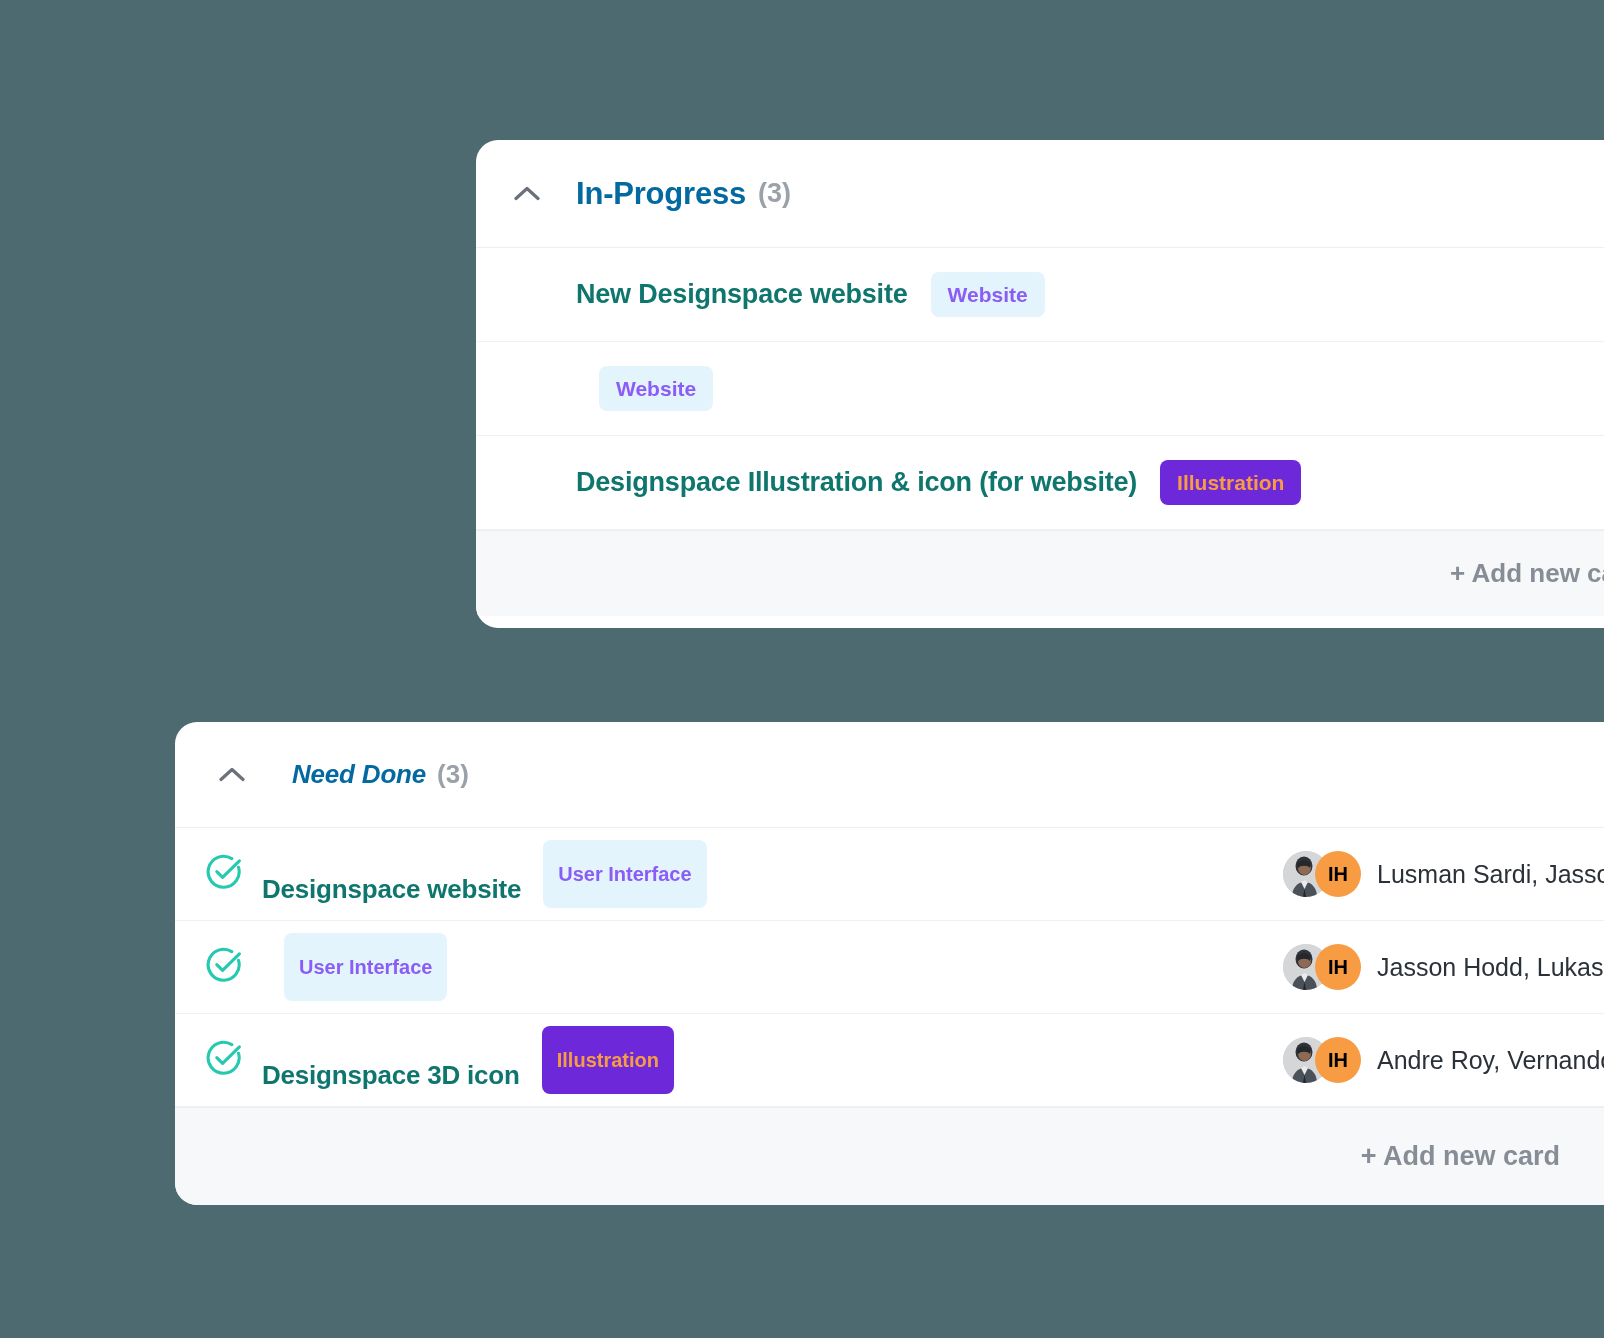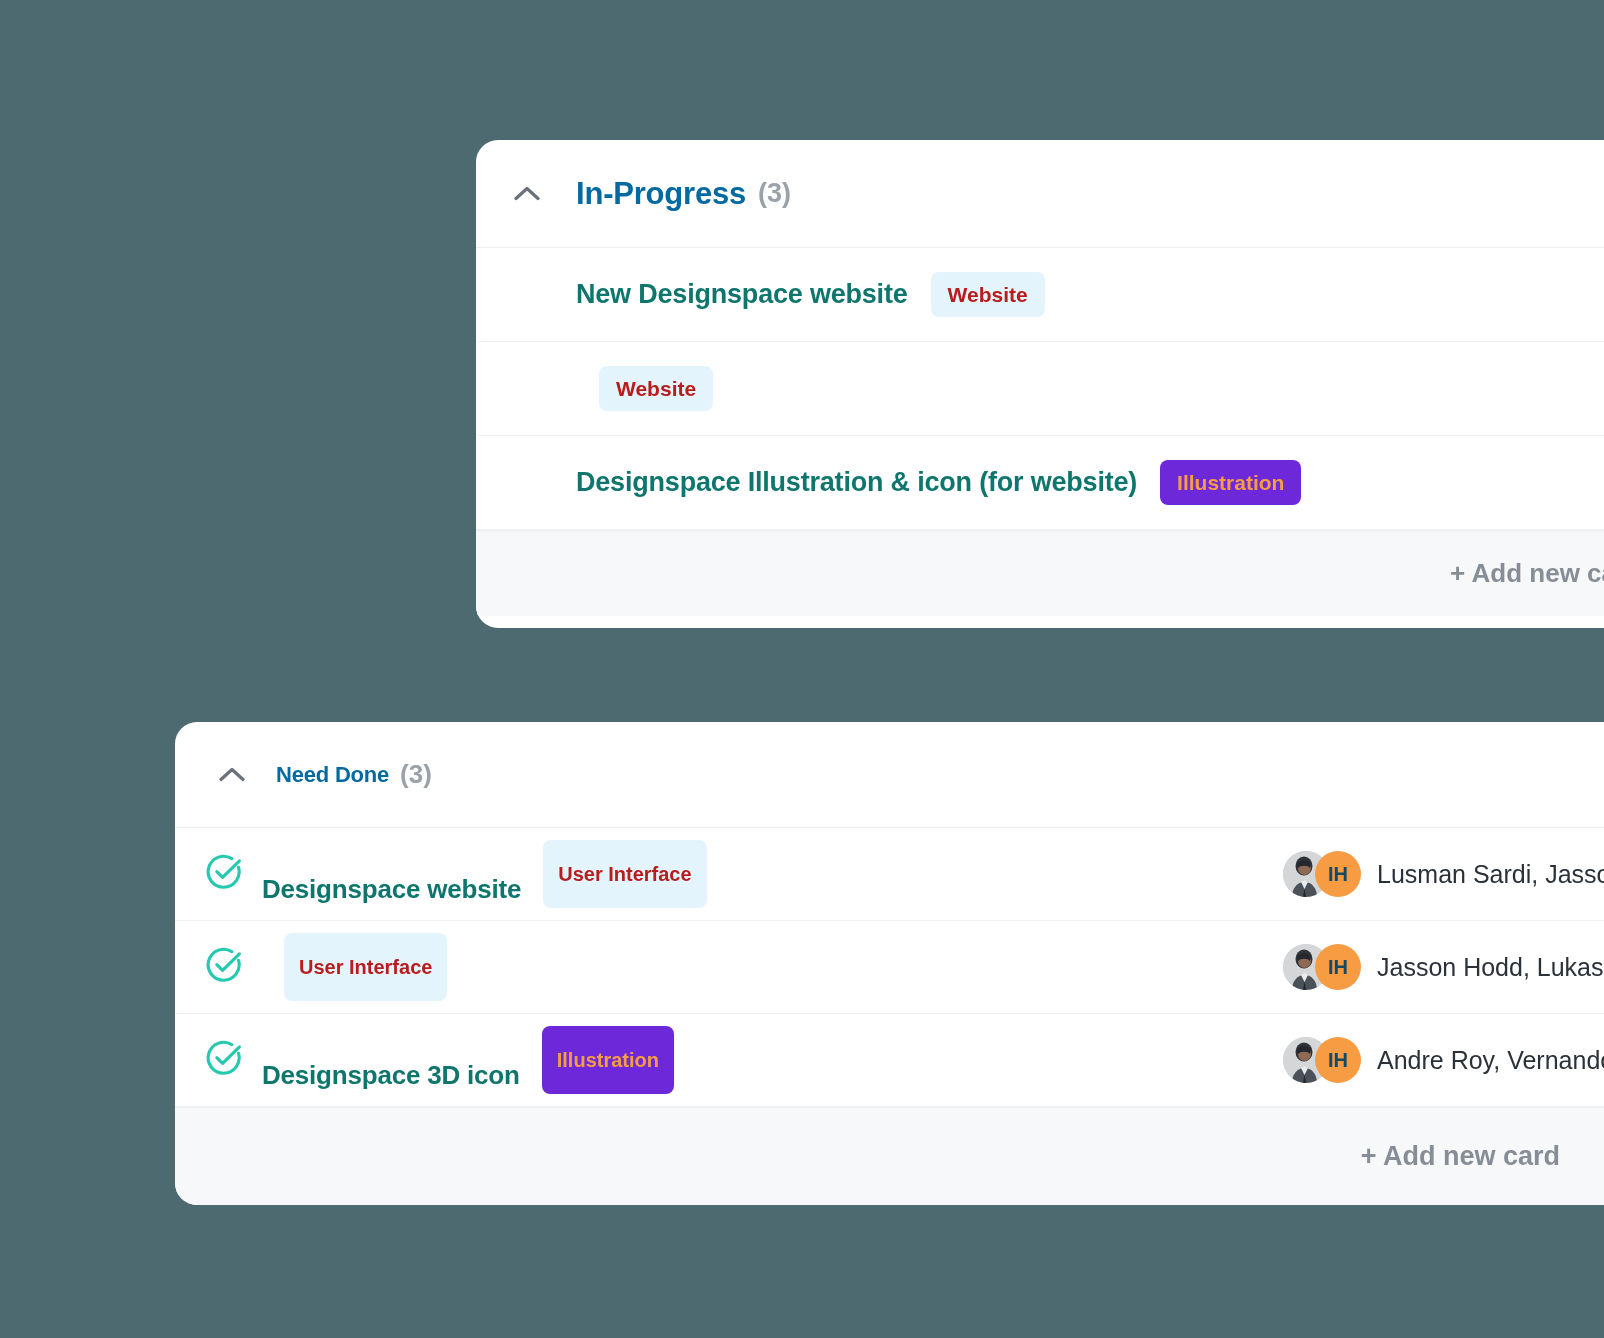--- a/index.html
+++ b/index.html
@@ -75,21 +75,21 @@
   }
 
   .tag {
     display: inline-block;
     font-weight: bold;
     white-space: nowrap;
     border-radius: 8px;
     line-height: 1;
   }
 
-  .tag-blue   { background: #e3f4fd; color: #b91c1c; }
+  .tag-blue   { background: #e3f4fd; color: #8b5cf6; }
   .tag-orange { background: #6d28d9; color: #f79c43; }
 
   .card-footer {
     background: #f7f8f9;
     display: flex;
     align-items: center;
     border-top: 1px solid #eceef0;
   }
 
   .footer-label {
@@ -127,21 +127,21 @@
   }
 
   .avatar-photo {
     background: #d3d5d7;
   }
 
   .avatar-photo svg { display: block; }
 
   .avatar-initials {
     background: #f79c43;
-    color: #0c4a6e;
+    color: #000000;
     font-weight: bold;
     display: flex;
     align-items: center;
     justify-content: center;
     margin-left: -14px;
     z-index: 2;
   }
 
   .assignee-names {
     color: #2b3138;
@@ -185,21 +185,21 @@
     top: 722px;
     width: 1500px;   
     height: 483px;
   }
 
   #card-need-done .card-header {
     height: 106px;
     padding-left: 35px;
   }
   #card-need-done .chevron { width: 44px; }
-  #card-need-done .card-title { font-size: 22px; margin-left: 22px; }
+  #card-need-done .card-title { font-size: 26px; margin-left: 38px; font-style: italic; }
   #card-need-done .card-count { font-size: 26px; margin-left: 11px; }
 
   #card-need-done .row { height: 93px; padding-left: 30px; }
   #card-need-done .check-icon { margin-right: 19px; }
   #card-need-done .row-title { font-size: 26px; margin-top: 30px; }
   #card-need-done .tag {
     font-size: 20px;
     padding: 24px 15px;
     margin-left: 22px;
   }

